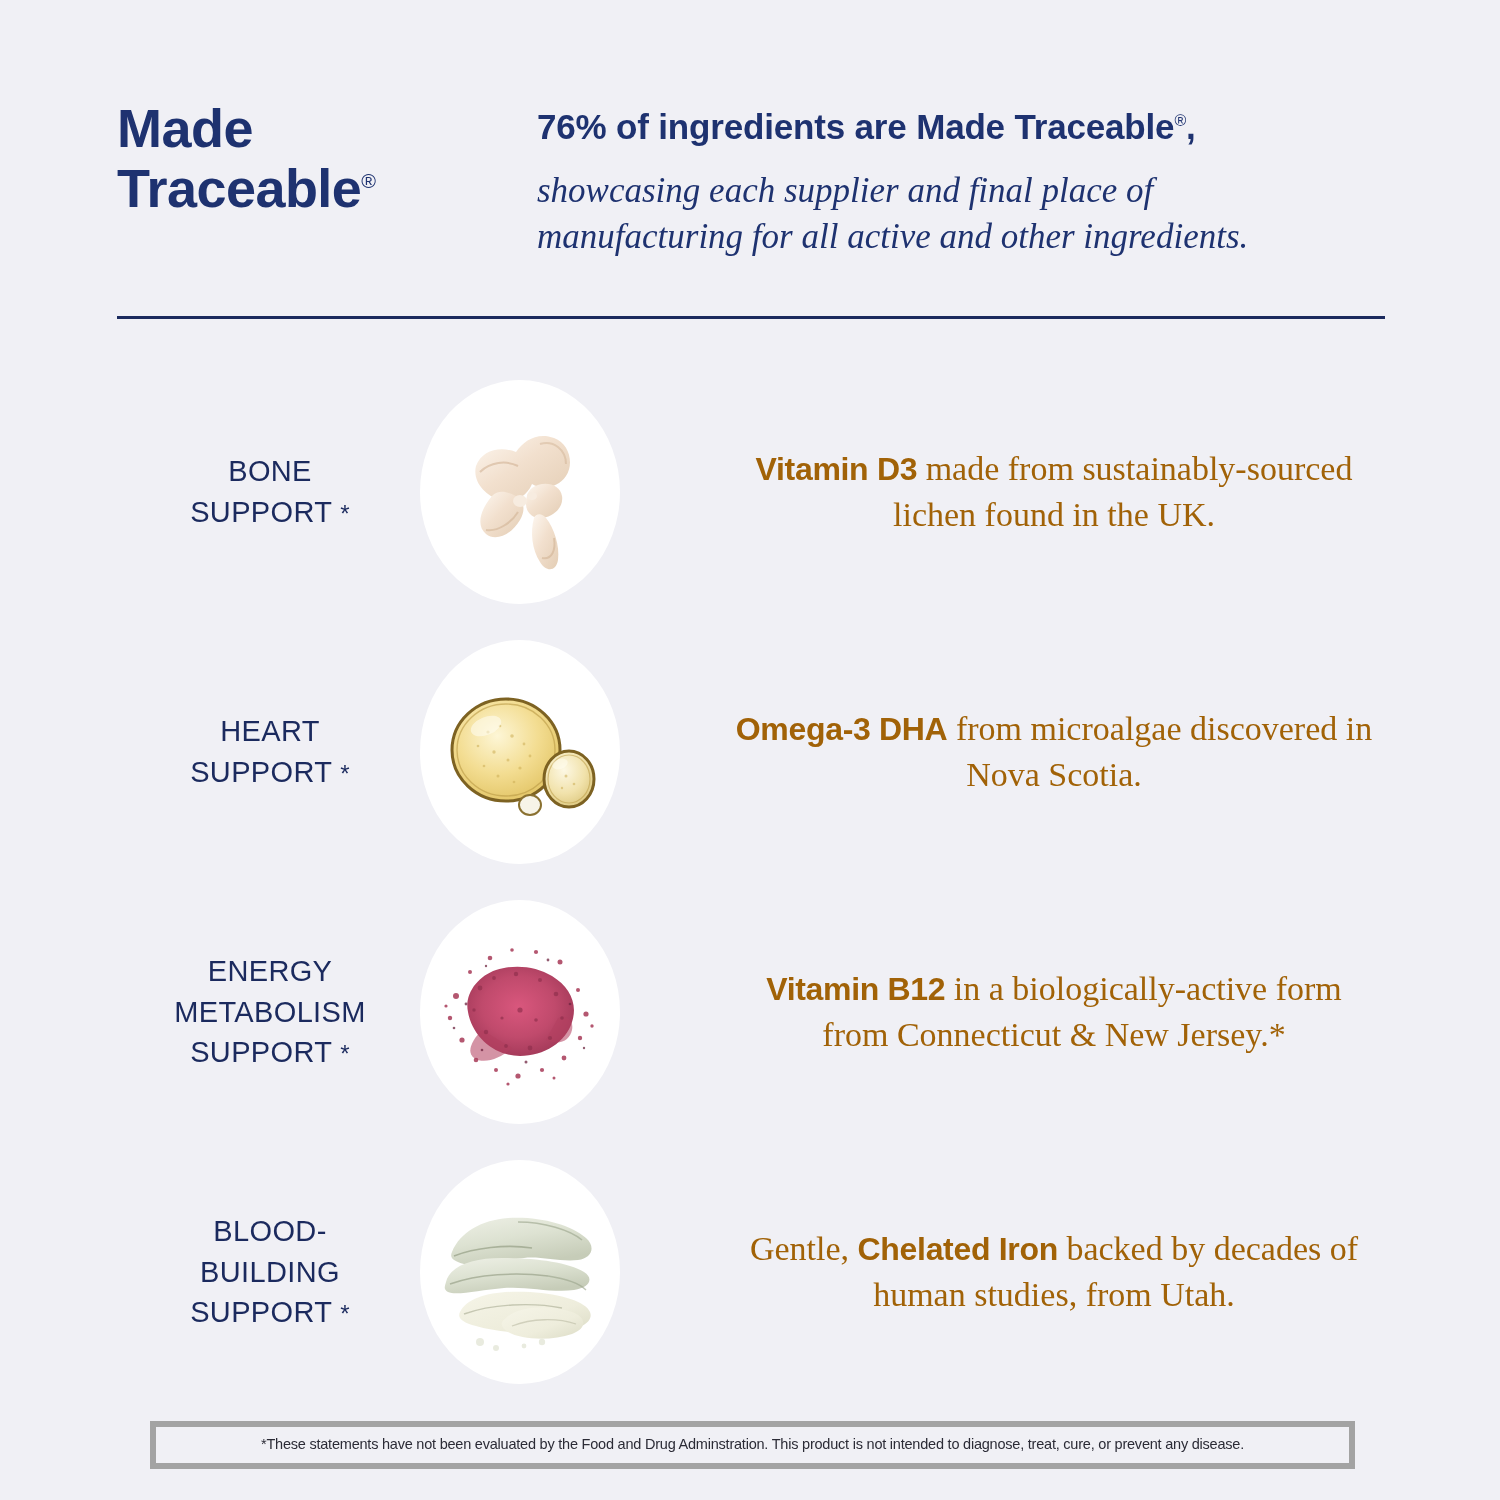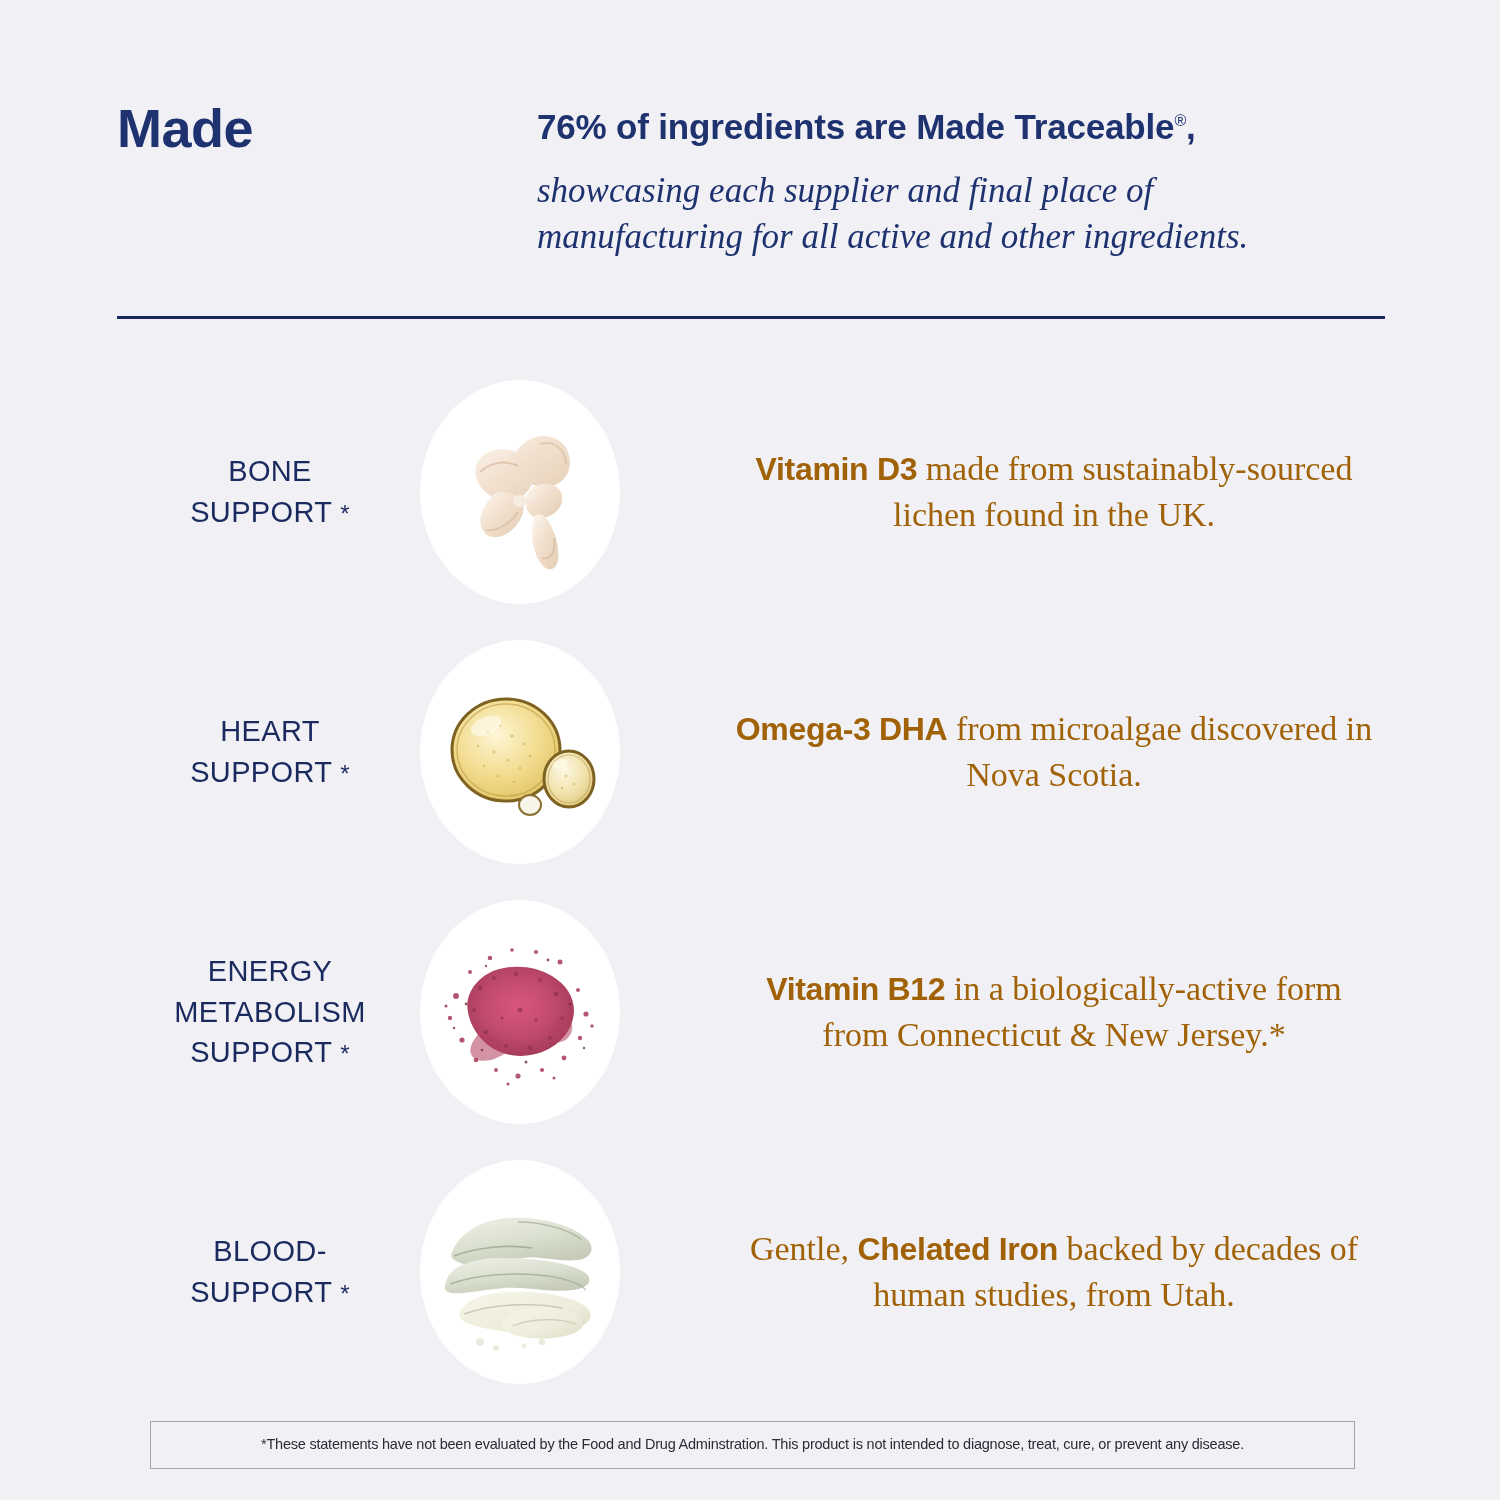--- a/index.html
+++ b/index.html
@@ -149,21 +149,21 @@
     letter-spacing: -0.01em;
   }
 
   
   .footer {
     position: absolute;
     left: 150px;
     top: 1421px;
     width: 1205px;
     height: 48px;
-    border: 1px solid #a3a3a3;
+    border: 6px solid #a3a3a3;
     box-sizing: border-box;
     display: flex;
     align-items: center;
     justify-content: center;
   }
   .footer-text {
     color: #2b2b36;
     font-size: 14.5px;
     line-height: 1.2;
     letter-spacing: -0.015em;
@@ -172,20 +172,21 @@
 </style>
 </head>
 <body>
 
 <div class="page">
 
   <div class="header">
 
     <div class="brand-lockup">
       <span class="brand-line">Made</span>
+      <span class="brand-line"><span>Traceable</span><span class="brand-reg">®</span></span>
     </div>
 
     <div class="header-copy">
       <div class="header-copy-lead"><span>76% of ingredients are Made Traceable</span><span class="reg">®</span><span>,</span></div>
       <div class="header-copy-sub">
         <span>showcasing each supplier and final place of</span>
         <span>manufacturing for all active and other ingredients.</span>
       </div>
     </div>
 
@@ -363,20 +364,21 @@
       </div>
 
       <div class="row-desc">
         <b>Vitamin B12</b><span> in a biologically-active form from Connecticut &amp; New Jersey.*</span>
       </div>
     </div>
 
     <div class="row">
       <div class="row-label">
         <span class="ln">BLOOD-</span>
+        <span class="ln">BUILDING</span>
         <span class="ln"><span>SUPPORT</span> <span class="ast">*</span></span>
       </div>
 
       <div class="row-media">
         <div class="media-circle">
           <svg viewBox="0 0 200 224" preserveAspectRatio="xMidYMid meet">
             <defs>
               <linearGradient id="sageG" x1="0" y1="0" x2="0.5" y2="1">
                 <stop offset="0%" stop-color="#eef0e6"></stop>
                 <stop offset="50%" stop-color="#dde2d2"></stop>

